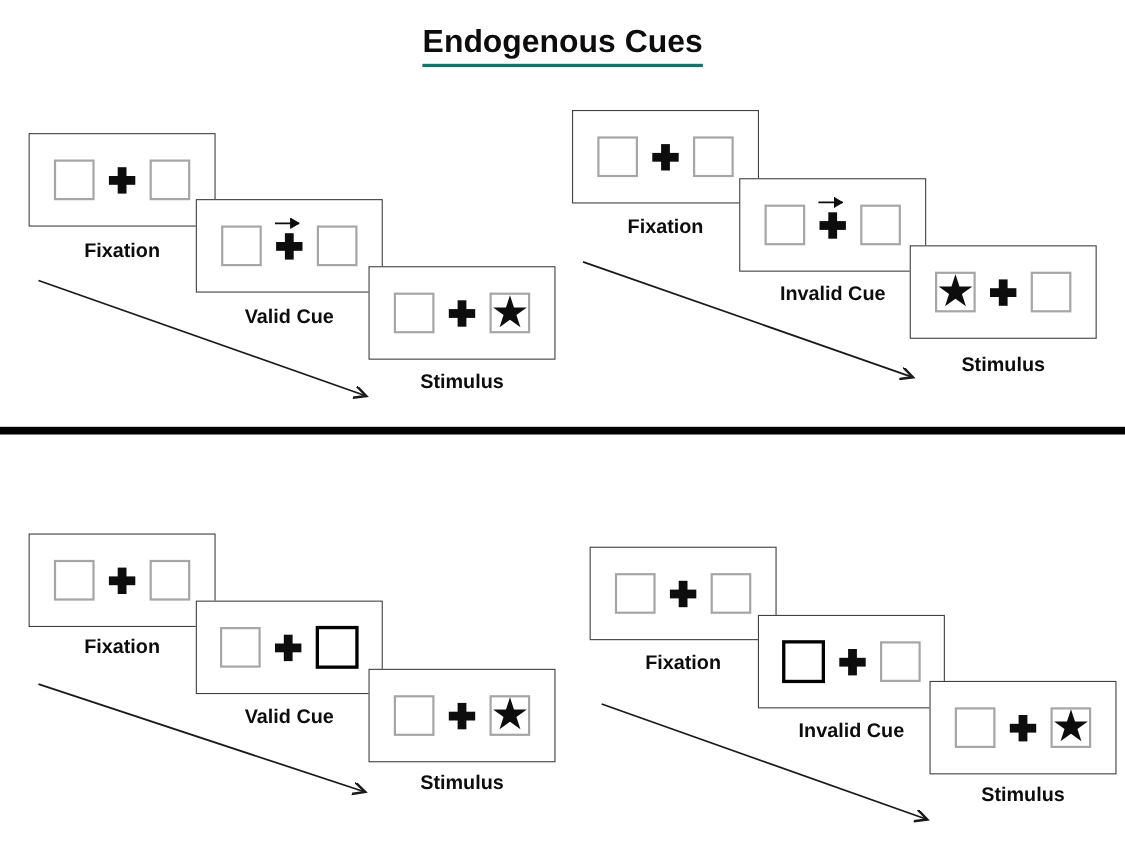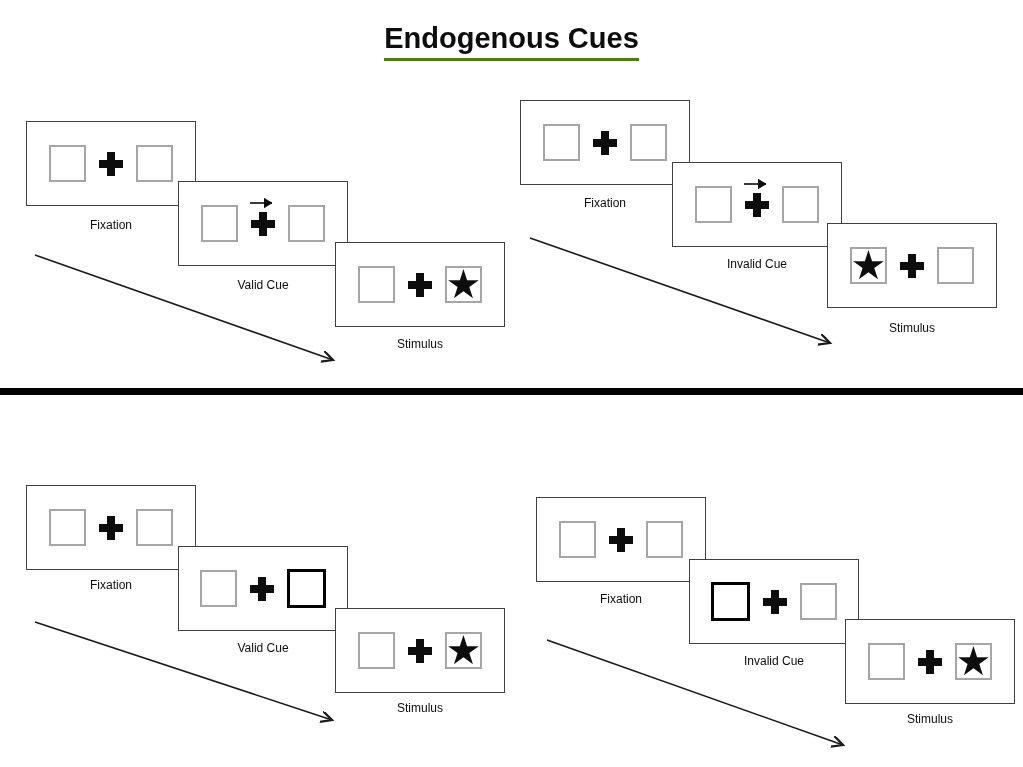--- a/index.html
+++ b/index.html
@@ -2,21 +2,21 @@
 <html><head>
 <meta charset="utf-8">
 <style>
   html,body{margin:0;padding:0;background:#fff;}
   body{font-family:"Liberation Sans",sans-serif;}
   #canvas{position:relative;width:1023px;height:767px;background:#fff;overflow:hidden;}
 
   .sec-title{position:absolute;left:0;width:1023px;text-align:center;}
   .sec-title span{
     display:inline-block;font-size:29px;font-weight:bold;color:#0d0d0d;
-    border-bottom:3px solid #4d7c0f;padding-bottom:3px;letter-spacing:0px;
+    border-bottom:3px solid #0f766e;padding-bottom:3px;letter-spacing:0px;
   }
 
   .divider{position:absolute;left:0;top:388px;width:1023px;height:7px;background:#000;}
 
   .panel{
     position:absolute;width:170px;height:85px;background:#fff;
     border:1.5px solid #404040;box-sizing:border-box;
     display:flex;align-items:center;justify-content:center;gap:13px;
   }
   .sq{
@@ -27,21 +27,21 @@
   .star-glyph{font-size:40px;line-height:33px;color:#0d0d0d;font-weight:normal;}
 
   .mid{position:relative;width:24px;height:24px;flex:0 0 auto;}
   .plus{position:absolute;left:0;top:0;width:24px;height:24px;}
   .plus::before{content:"";position:absolute;left:0;top:8px;width:24px;height:8px;background:#0d0d0d;}
   .plus::after{content:"";position:absolute;left:8px;top:0;width:8px;height:24px;background:#0d0d0d;}
   .cue-arrow{position:absolute;top:-16px;left:50%;transform:translateX(-50%);}
 
   .plabel{
     position:absolute;width:170px;text-align:center;
-    font-size:12px;font-weight:normal;color:#0d0d0d;white-space:nowrap;
+    font-size:18px;font-weight:bold;color:#0d0d0d;white-space:nowrap;
   }
   .tarrow{position:absolute;}
 </style>
 </head>
 <body>
 
 <svg width="0" height="0" style="position:absolute">
   <defs>
     <marker id="ah" markerWidth="10" markerHeight="10" refX="7" refY="3.5" orient="auto">
       <path d="M0,0 L7,3.5 L0,7" fill="none" stroke="#1a1a1a" stroke-width="1.4"></path>

